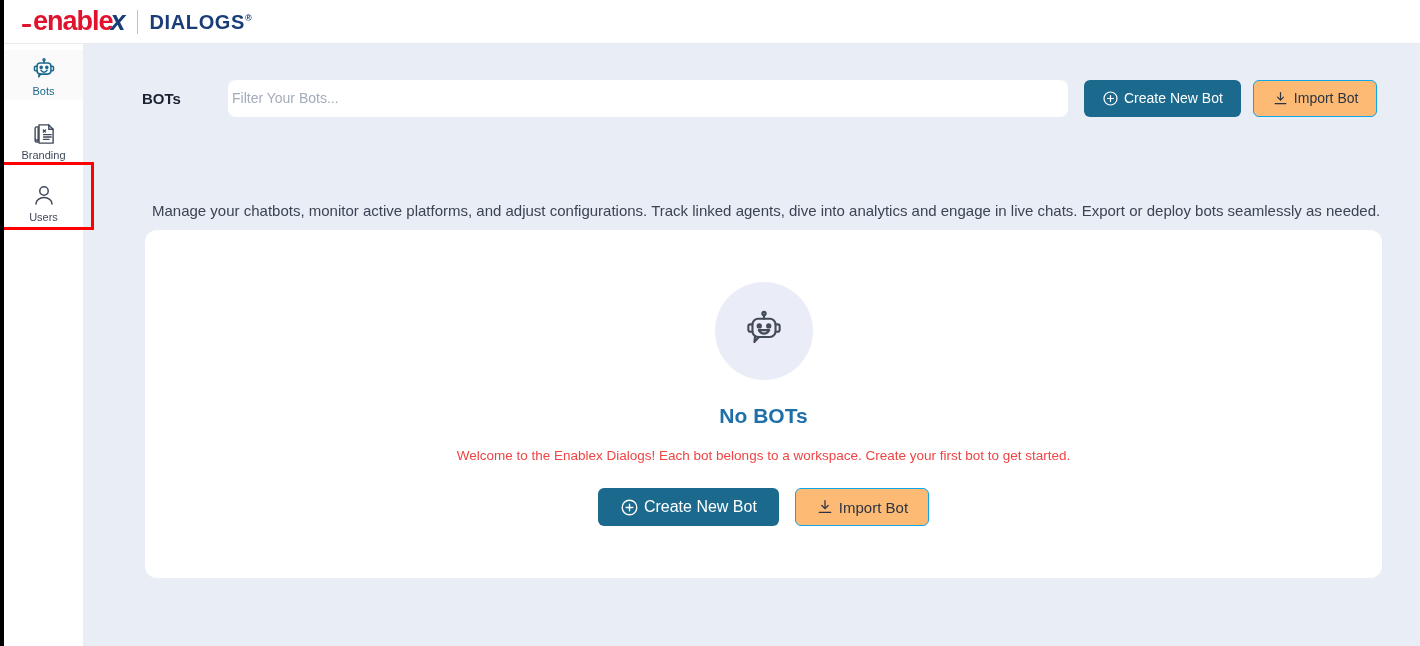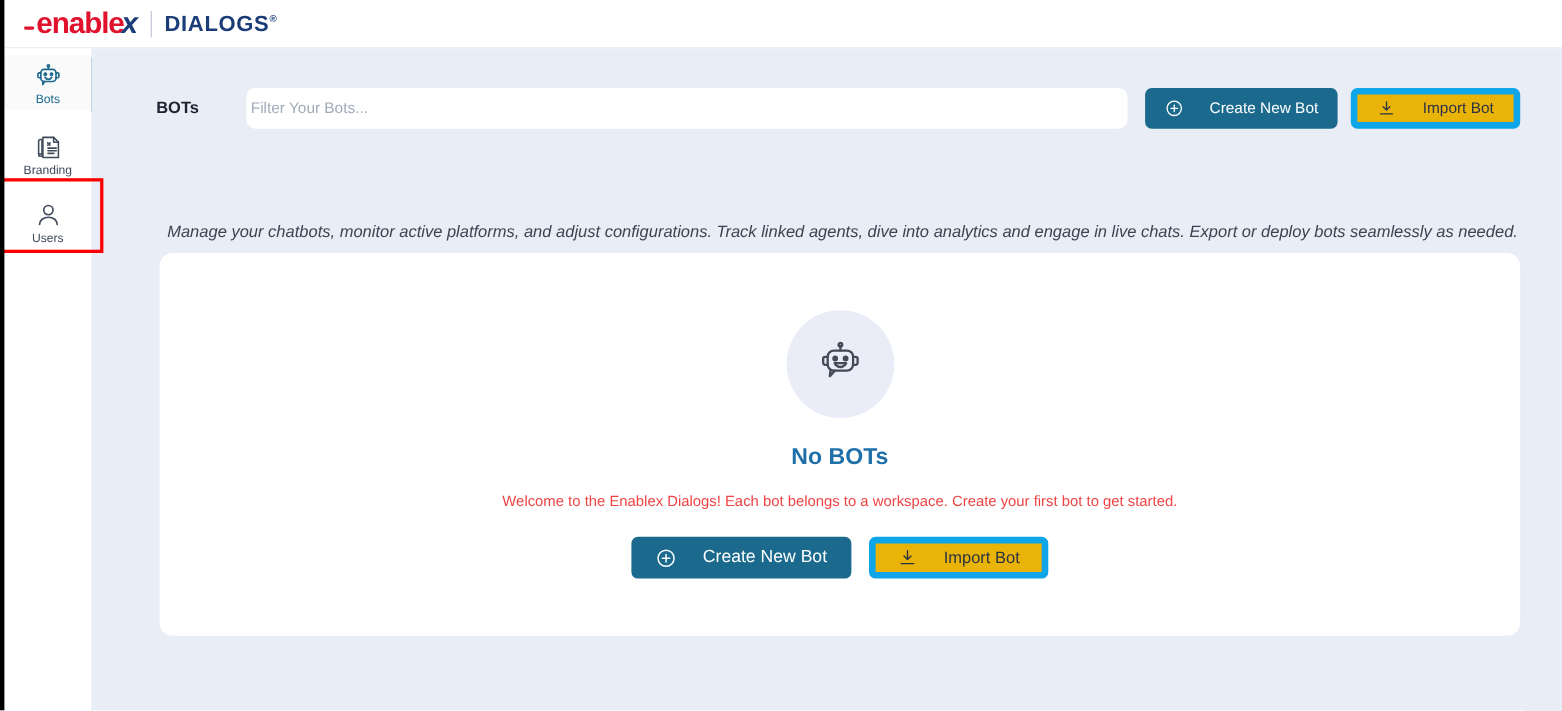--- a/index.html
+++ b/index.html
@@ -113,46 +113,46 @@
     width: 840px; height: 37px;
     background: #ffffff; border: none; border-radius: 8px;
     padding: 0 4px; font-size: 14px;
     font-family: "Liberation Sans", sans-serif;
     color: #2b3442; outline: none;
   }
   .search-input::placeholder { color: #a3acbb; }
 
   .btn {
     display: inline-flex; align-items: center; justify-content: center;
-    gap: 24px; cursor: pointer;
+    gap: 5px; cursor: pointer;
     font-family: "Liberation Sans", sans-serif;
     white-space: nowrap;
   }
   .btn-primary {
     background: #1b6a8e; color: #ffffff;
     border: none; border-radius: 6px;
   }
   .btn-secondary {
-    background: #eab308; color: #2b3442;
-    border: 6px solid #0ea5e9; border-radius: 6px;
+    background: #fdba74; color: #2b3442;
+    border: 1px solid #0ea5e9; border-radius: 6px;
   }
   .hdr-create {
     height: 37px; padding: 0 18px; font-size: 14px;
     margin-left: 16px;
   }
   .hdr-import {
     height: 37px; padding: 0 18px; font-size: 14px;
     margin-left: 12px;
   }
   .btn-icon { width: 17px; height: 17px; flex: none; display:block; }
 
   .description {
     position: absolute; left: 69px; top: 153px;
     width: 1260px;
-    font-size: 15px; line-height: 27px; color: #3b4453; font-style: italic;
+    font-size: 15px; line-height: 27px; color: #3b4453;
   }
 
   
   .card {
     position: absolute; left: 62px; top: 186px;
     width: 1237px; height: 348px;
     background: #ffffff; border-radius: 12px; padding-left: 12px;
   }
   .empty {
     position: absolute; left: 0; top: 0; width: 100%; height: 100%;

